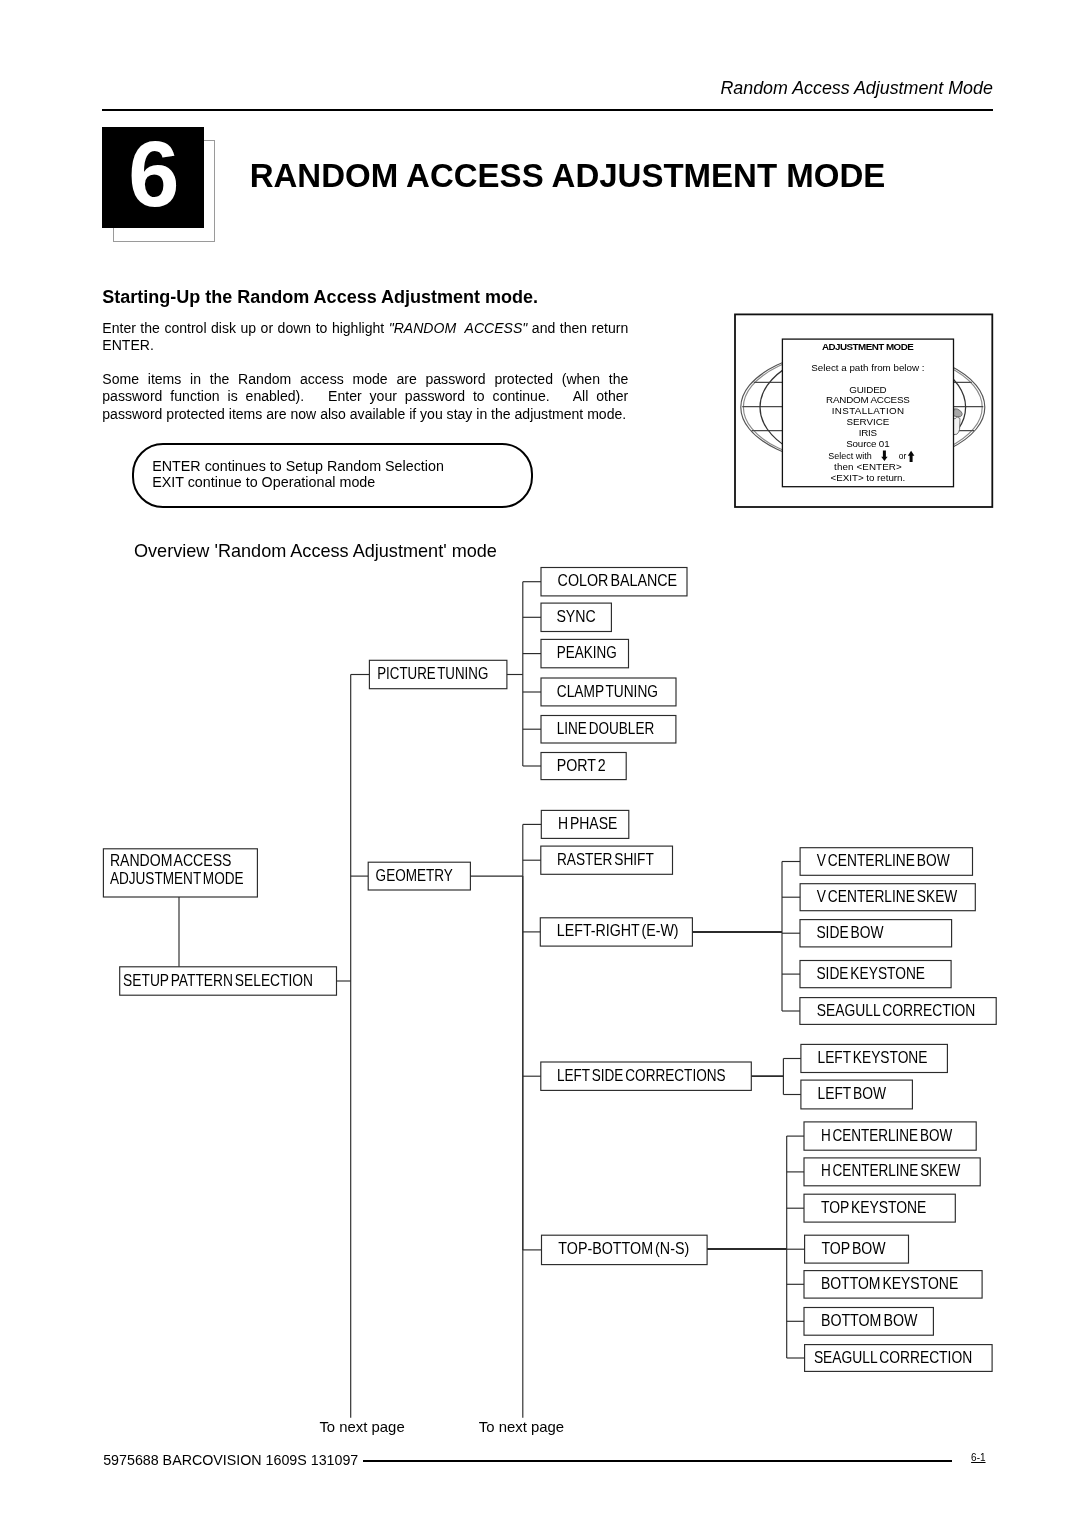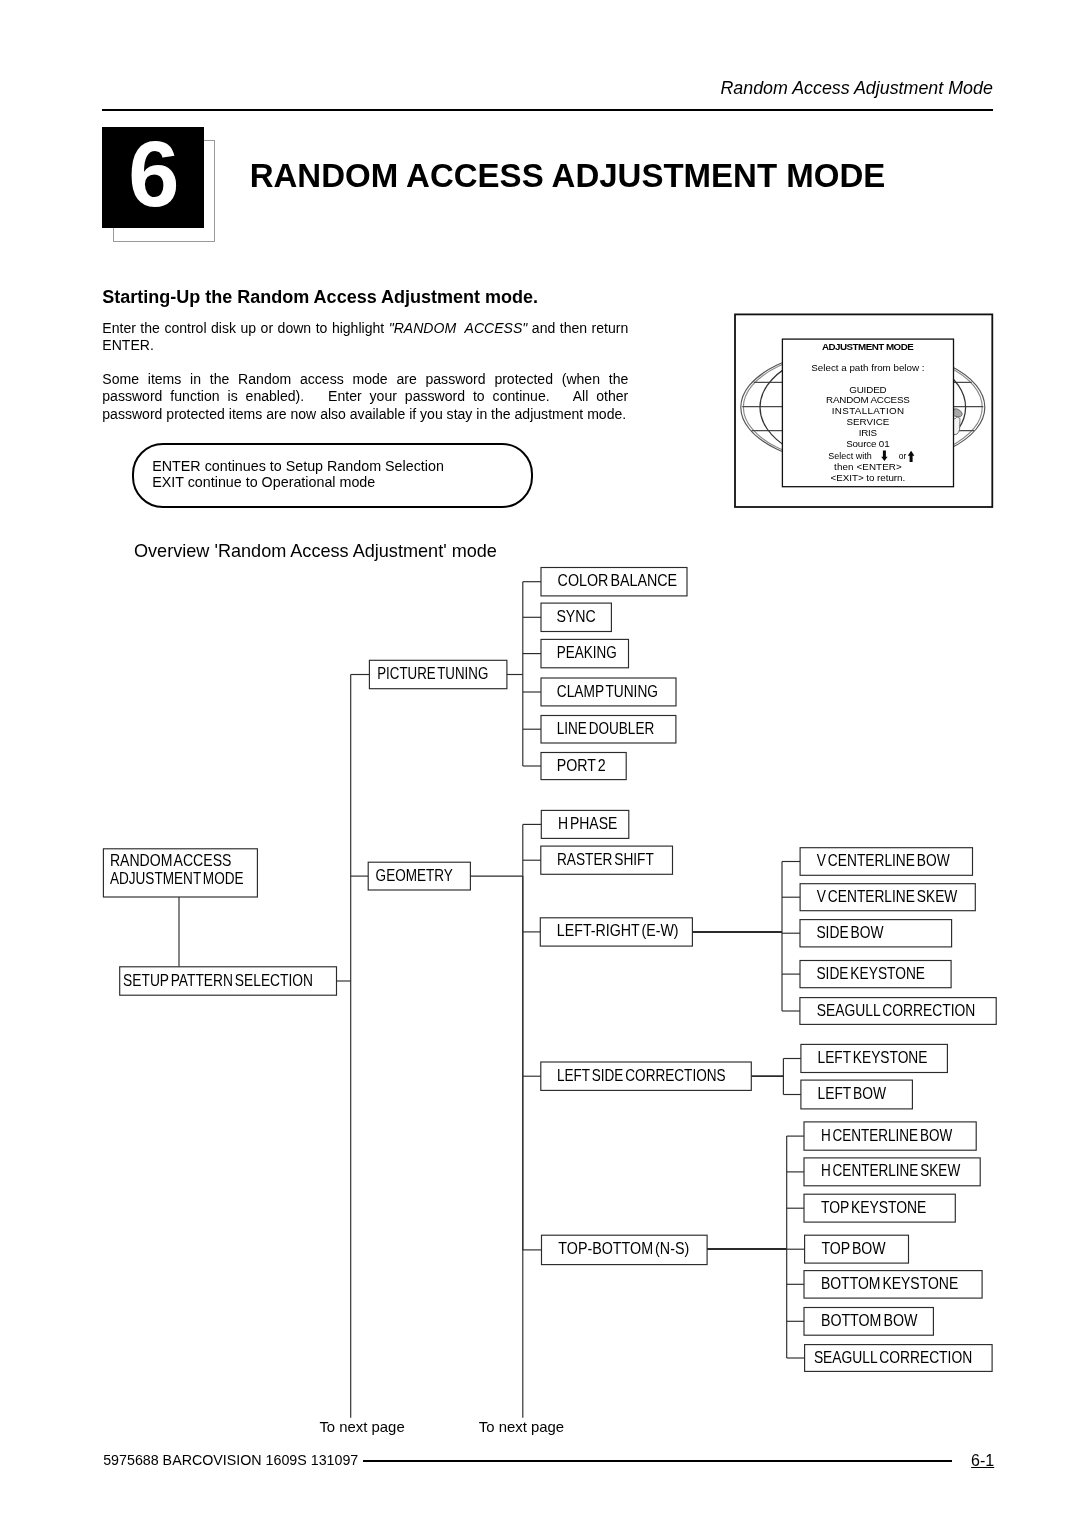--- a/index.html
+++ b/index.html
@@ -17,21 +17,21 @@
   .body{font-size:14.05px;line-height:17.3px;text-align:justify;white-space:pre-wrap;}
   #para1{left:102.3px;top:320.0px;width:526px;}
   #para2{left:102.3px;top:371.0px;width:526px;}
   .it{font-style:italic;}
   .bd{font-weight:normal;}
   #callout{left:132.3px;top:443.4px;width:397.2px;height:61.0px;border:2.2px solid #000;border-radius:31px;background:#fff;}
   #callout-text{left:152.2px;top:458.0px;font-size:14.3px;line-height:16.3px;}
   #sec2-heading{left:92px;top:541.8px;font-size:18.1px;font-weight:normal;line-height:1;margin-left:42px;}
   #footer-id{left:103.2px;top:1453.2px;font-size:14.25px;white-space:nowrap;line-height:1;text-align:center;}
   #footer-rule{left:363.3px;top:1459.7px;width:588.6px;height:2.0px;background:#000;}
-  #footer-page{left:971.1px;top:1453.2px;font-size:16px;line-height:1;text-decoration:underline;}
+  #footer-page{left:971.1px;top:1453.2px;font-size:10px;line-height:1;text-decoration:underline;}
   svg text{font-family:"Liberation Sans",sans-serif;fill:#000;}
 </style>
 </head>
 <body>
 
 <div class="abs" id="running-title">Random Access Adjustment Mode</div>
 <div class="abs" id="header-rule"></div>
 
 <div class="abs" id="chap-shadow"></div>
 <div class="abs" id="chap-square"></div>

